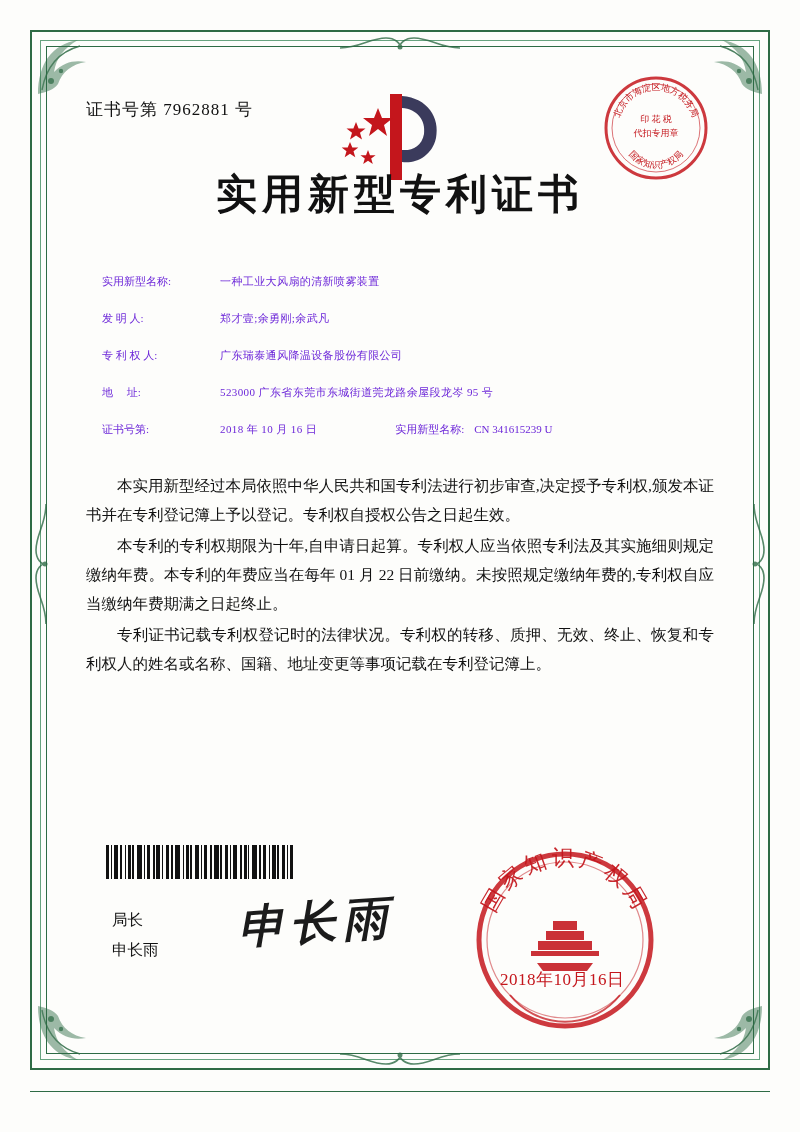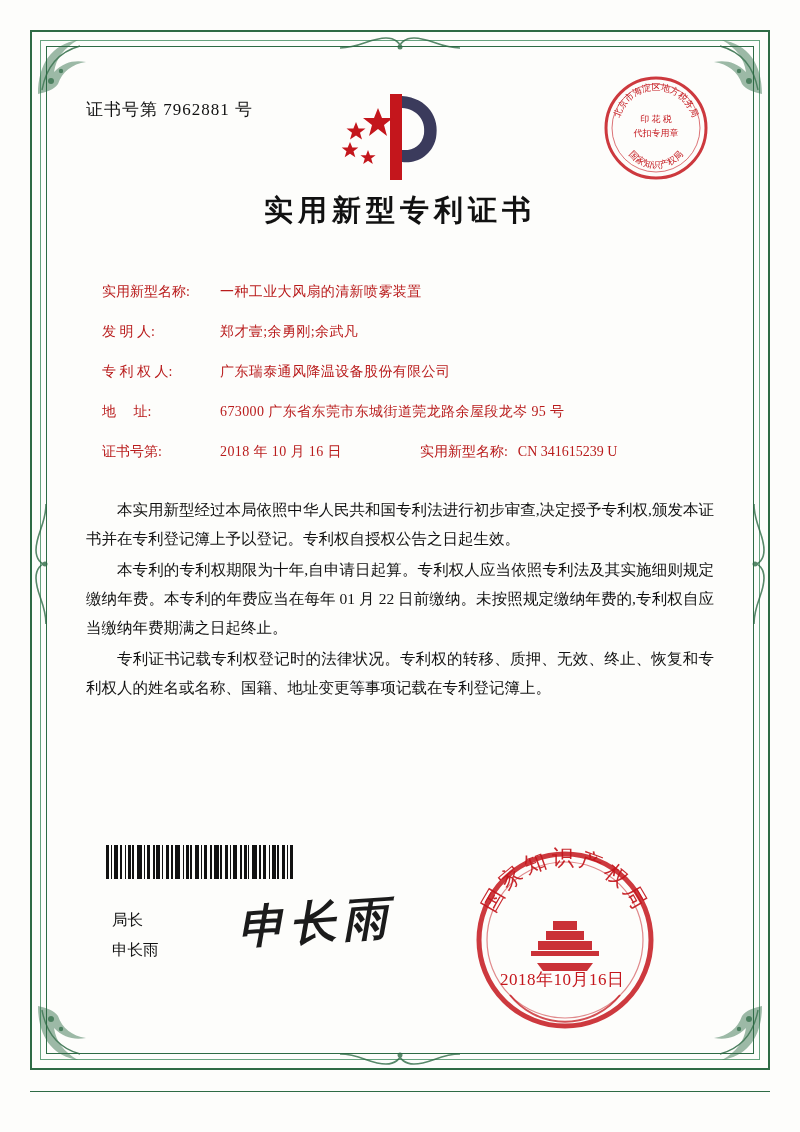--- a/index.html
+++ b/index.html
@@ -91,32 +91,32 @@
     margin-top: 12px;
   }
   .emblem {
     position: absolute;
     left: 316px;
     top: 88px;
     width: 130px;
     height: 98px;
   }
   .title {
-    margin-top: 70px;
+    margin-top: 46px;
     text-align: center;
-    font-size: 29px;
+    font-size: 41px;
     font-weight: bold;
     letter-spacing: 5px;
     color: #111;
     font-family: "DejaVu Serif", "Liberation Serif", serif;
   }
   .fields {
     margin-top: 54px;
-    font-size: 14px;
-    color: #b91c1c;
+    font-size: 11px;
+    color: #6d28d9;
     line-height: 1;
   }
   .field-row {
     display: flex;
     align-items: baseline;
     margin-bottom: 26px;
     padding-left: 16px;
   }
   .field-label {
     width: 118px;
@@ -332,21 +332,21 @@
       <div class="field-row">
         <span class="field-label">发 明 人:</span>
         <span class="field-value">郑才壹;余勇刚;余武凡</span>
       </div>
       <div class="field-row">
         <span class="field-label">专 利 权 人:</span>
         <span class="field-value">广东瑞泰通风降温设备股份有限公司</span>
       </div>
       <div class="field-row">
         <span class="field-label">地     址:</span>
-        <span class="field-value">673000  广东省东莞市东城街道莞龙路余屋段龙岑 95 号</span>
+        <span class="field-value">523000  广东省东莞市东城街道莞龙路余屋段龙岑 95 号</span>
       </div>
       <div class="field-row two-col">
         <span class="field-label">证书号第:</span>
         <span class="field-value">2018 年 10 月 16 日</span>
         <span class="field-label2">实用新型名称:</span>
         <span class="field-value2">CN 341615239 U</span>
       </div>
     </div>
 
     <div class="paragraphs">

